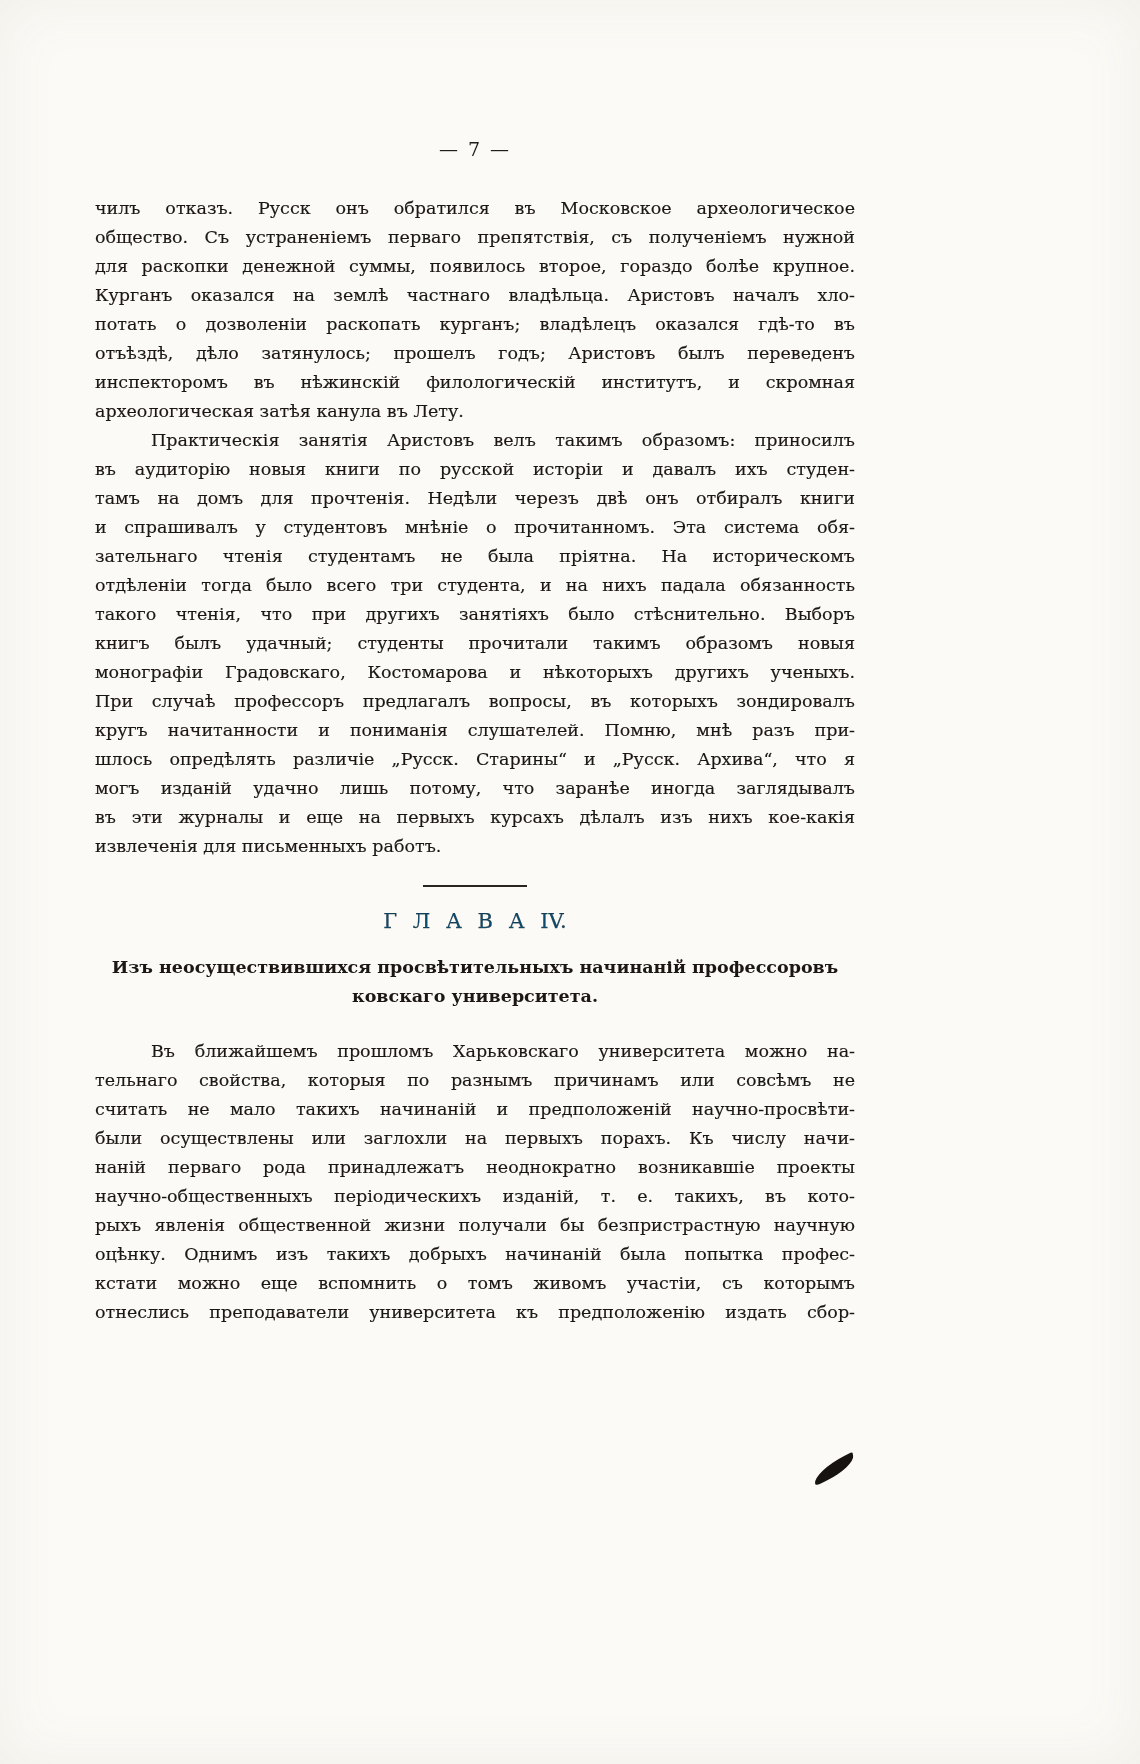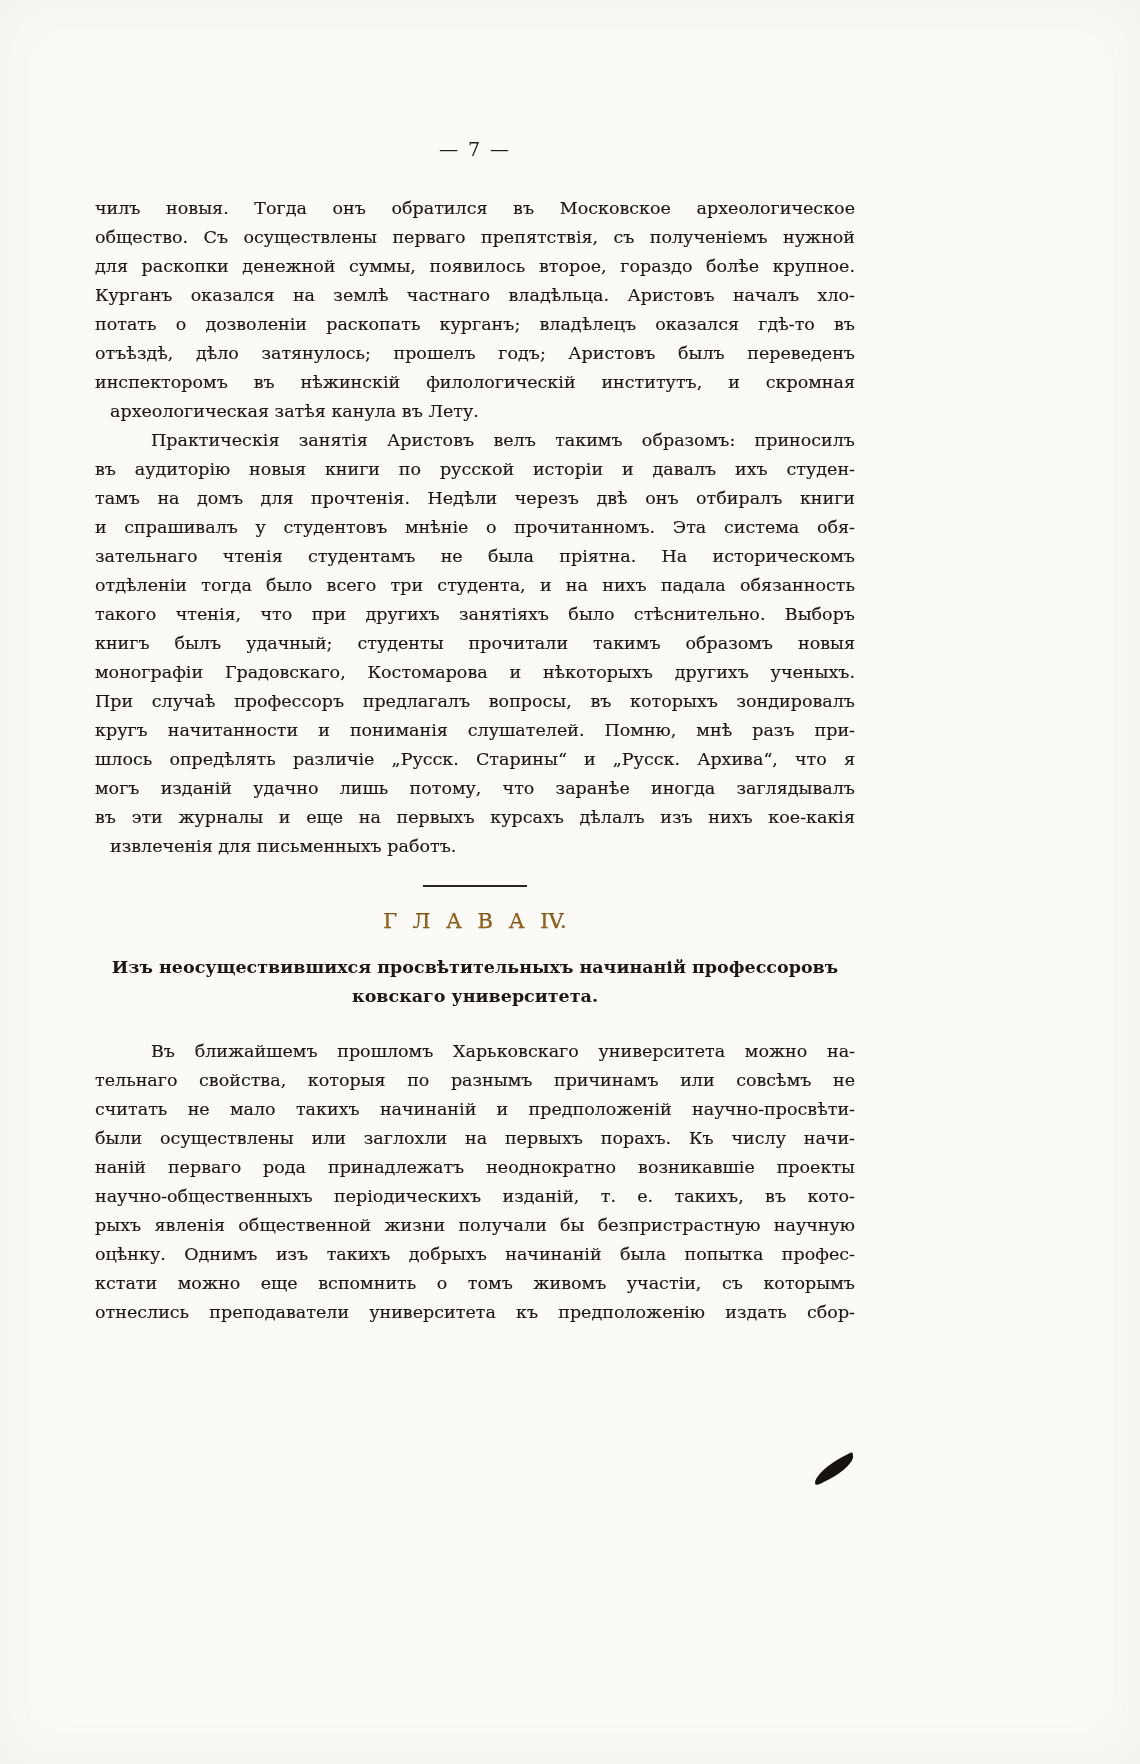--- a/index.html
+++ b/index.html
@@ -41,39 +41,38 @@
   .line {
     height: 29px;
     line-height: 29px;
     overflow: hidden;
     text-align: justify;
     text-align-last: justify;
     white-space: normal;
   }
   .line.final {
     text-align-last: left;
-    margin-left: 15px;
   }
   .line.indent {
     text-indent: 56px;
   }
   .divider {
     width: 104px;
     height: 0;
     border-top: 2px solid #2a241e;
     margin: 24px auto 18px auto;
   }
   .chapter-title {
     margin: 0;
     text-align: center;
     font-size: 21px;
     font-weight: normal;
     word-spacing: 9px;
     line-height: 32px;
-    color: #a16207;
+    color: #0c4a6e;
     -webkit-text-stroke: 0.25px rgba(28,23,19,0.8);
   }
   .chapter-subtitle {
     margin-top: 16px;
     font-weight: bold;
     font-size: 17.5px;
     text-align: center;
   }
   .subtitle-line {
     line-height: 29px;
@@ -95,22 +94,22 @@
 </head>
 <body>
 
 <div class="page">
   <div class="text-col">
 
     <div class="page-header">— 7 —</div>
 
     <div class="body-text">
         <div class="para">
-          <div class="line">чилъ новыя. Тогда онъ обратился въ Московское археологическое</div>
-          <div class="line">общество. Съ осуществлены перваго препятствія, съ полученіемъ нужной</div>
+          <div class="line">чилъ отказъ. Русск онъ обратился въ Московское археологическое</div>
+          <div class="line">общество. Съ устраненіемъ перваго препятствія, съ полученіемъ нужной</div>
           <div class="line">для раскопки денежной суммы, появилось второе, гораздо болѣе крупное.</div>
           <div class="line">Курганъ оказался на землѣ частнаго владѣльца. Аристовъ началъ хло-</div>
           <div class="line">потать о дозволеніи раскопать курганъ; владѣлецъ оказался гдѣ-то въ</div>
           <div class="line">отъѣздѣ, дѣло затянулось; прошелъ годъ; Аристовъ былъ переведенъ</div>
           <div class="line">инспекторомъ въ нѣжинскій филологическій институтъ, и скромная</div>
           <div class="line final">археологическая затѣя канула въ Лету.</div>
         </div>
         <div class="para">
           <div class="line indent">Практическія занятія Аристовъ велъ такимъ образомъ: приносилъ</div>
           <div class="line">въ аудиторію новыя книги по русской исторіи и давалъ ихъ студен-</div>

